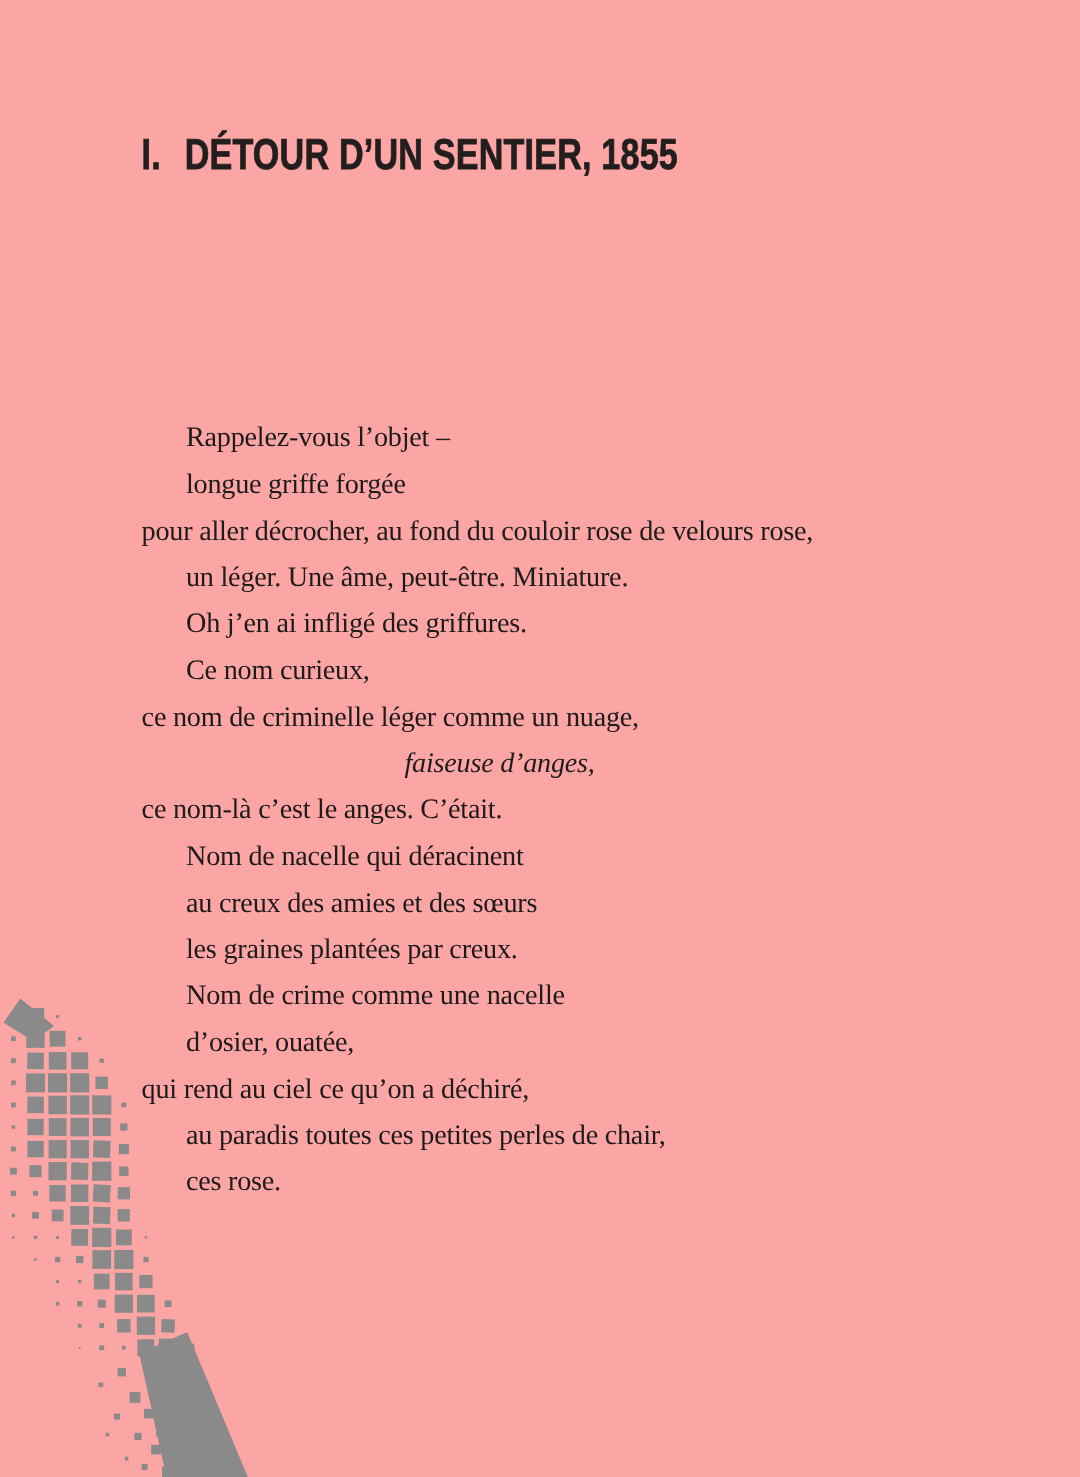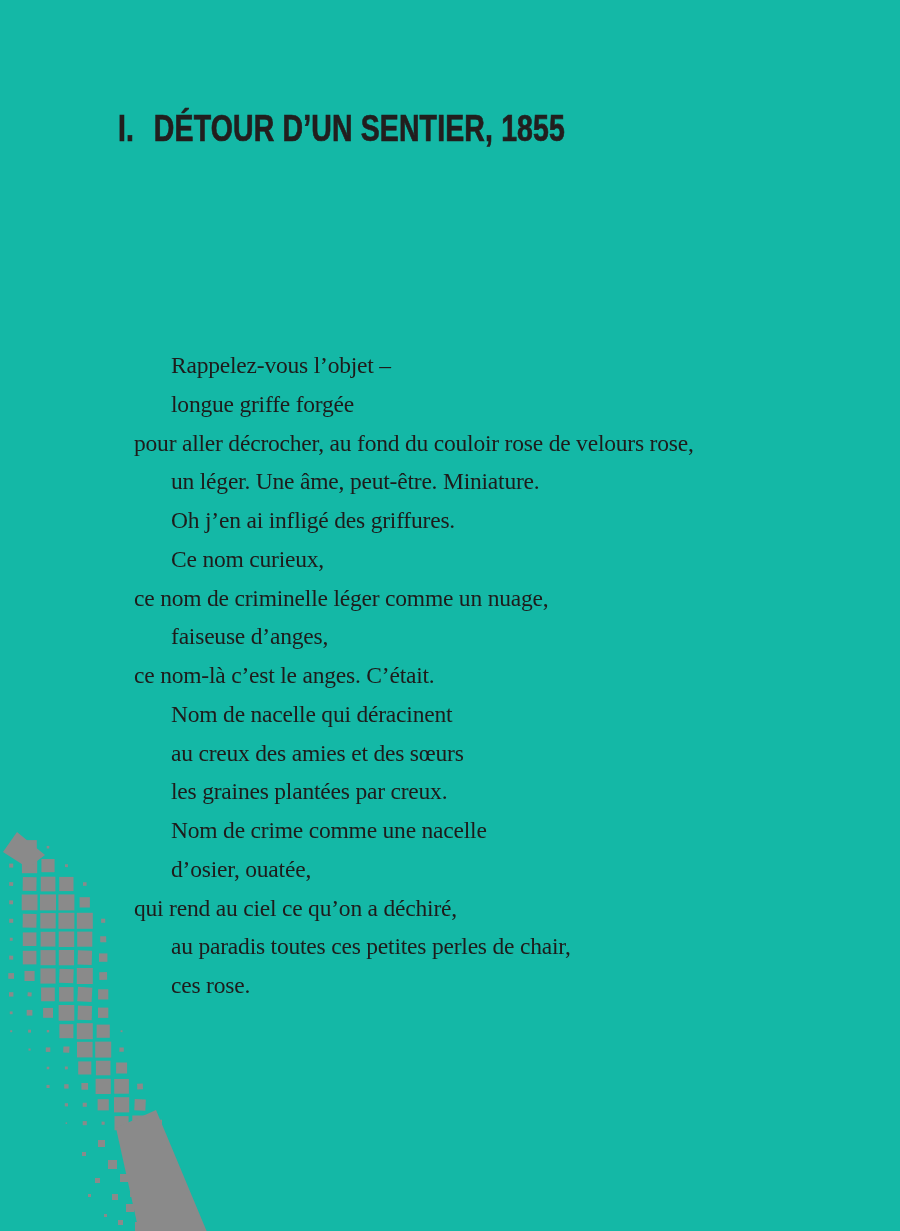--- a/index.html
+++ b/index.html
@@ -10,21 +10,21 @@
     width: 900px;
     height: 1231px;
     background: #ffffff;
     overflow: hidden;
     position: relative;
     font-family: "Liberation Serif", serif;
   }
   .page {
     position: absolute;
     inset: 0;
-    background: #14b8a6;
+    background: #fca5a5;
   }
   .chapter-heading {
     position: absolute;
     left: 118px;
     top: 108px;
     margin: 0;
     font-family: "Liberation Sans", sans-serif;
     font-weight: bold;
     font-size: 36px;
     color: #221e1e;
@@ -33,35 +33,37 @@
     transform: scaleX(0.79);
     transform-origin: left top;
     -webkit-text-stroke: 0.7px #221e1e;
   }
   .chapter-number {
     display: inline-block;
     margin-right: 25px;
   }
   .poem {
     position: absolute;
-    left: 134px;
+    left: 118px;
     top: 346px;
     font-family: "Liberation Serif", serif;
     font-size: 23.5px;
     line-height: 38.75px;
     color: #1e1b1b;
     letter-spacing: -0.2px;
   }
   .poem-line {
     white-space: nowrap;
   }
   .poem-line.indent {
     margin-left: 37px;
   }
   .poem-line.italic {
+    font-style: italic;
+    text-align: center;
   }
   .decoration {
     position: absolute;
     left: 0;
     top: 822px;
     pointer-events: none;
   }
 </style>
 </head>
 <body>

